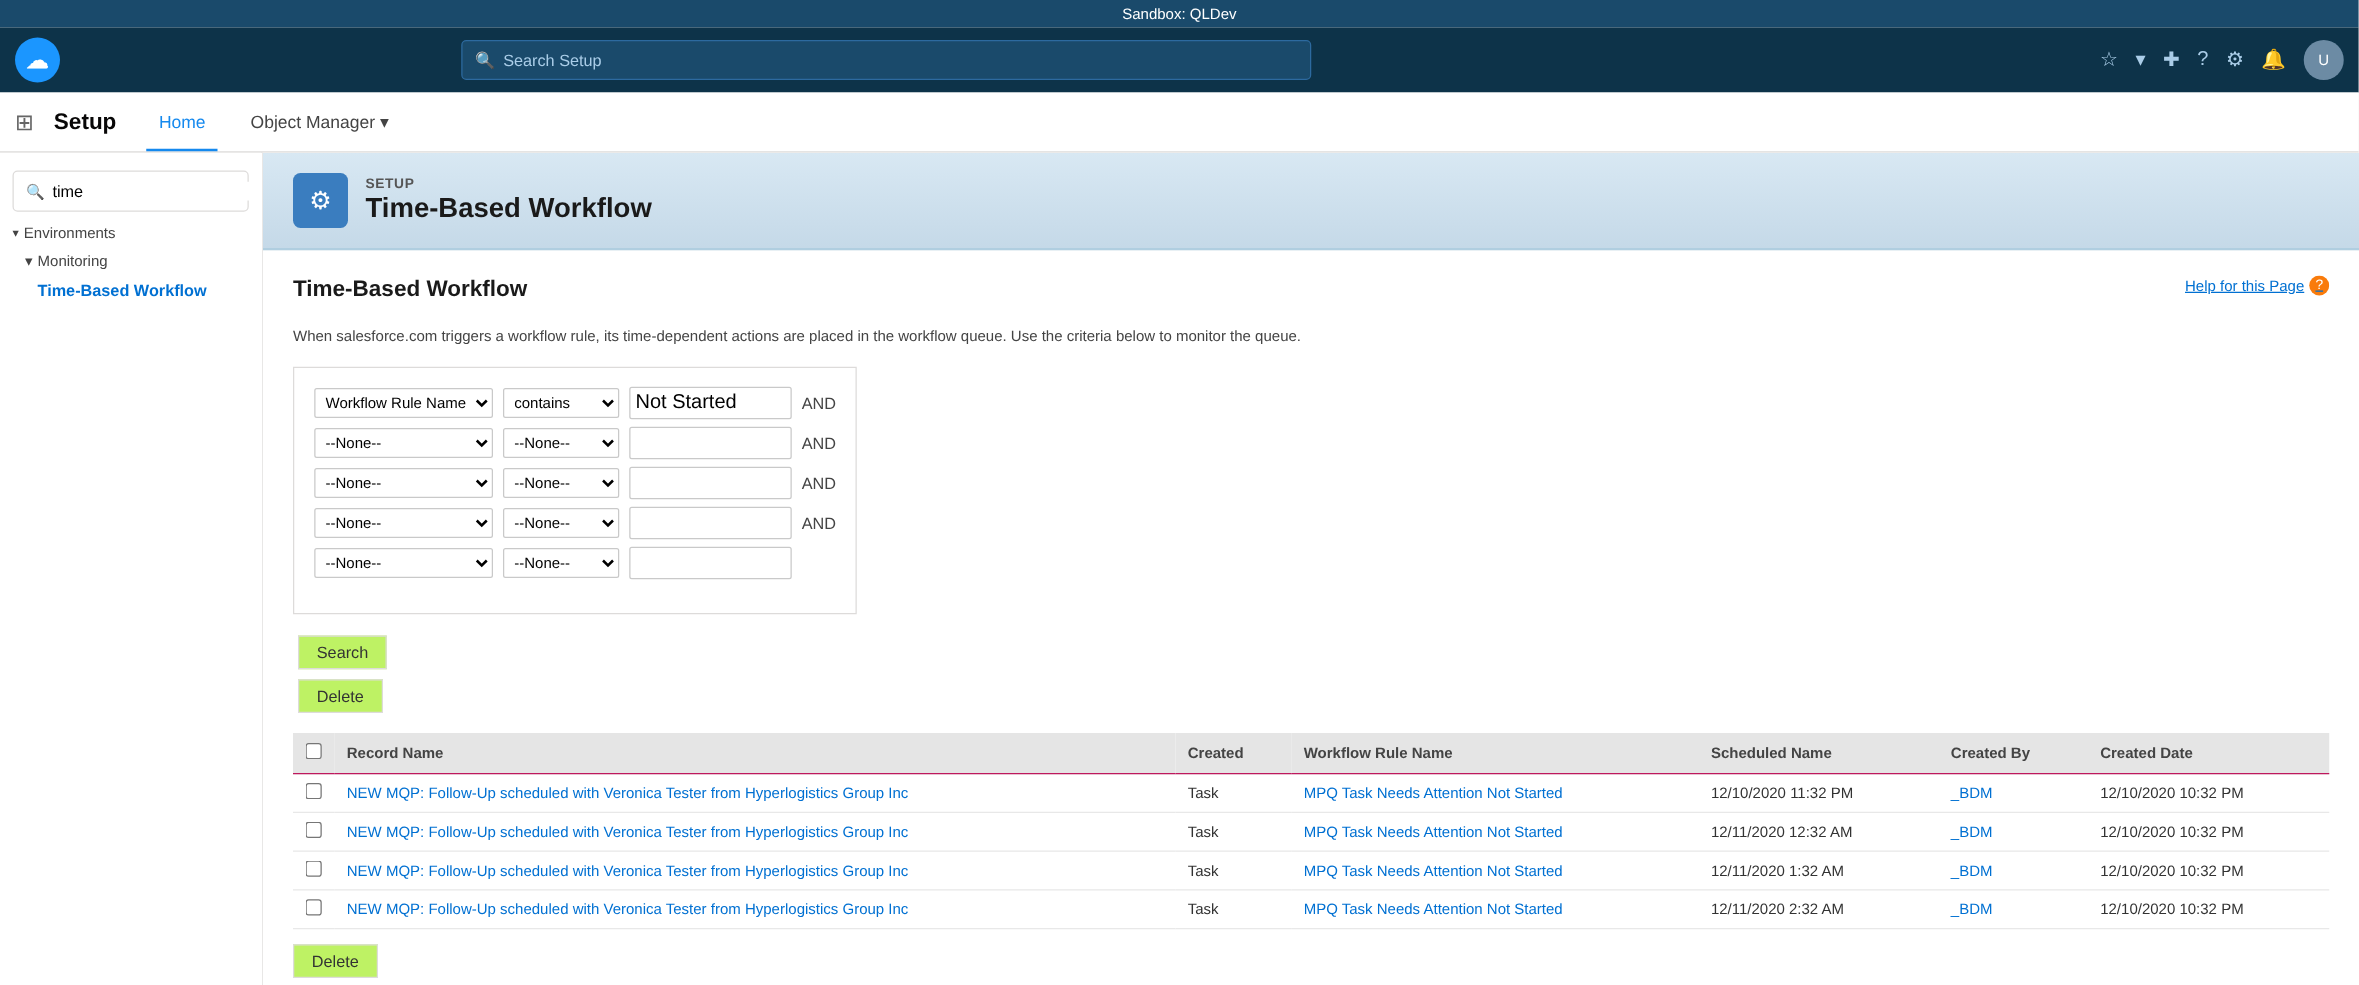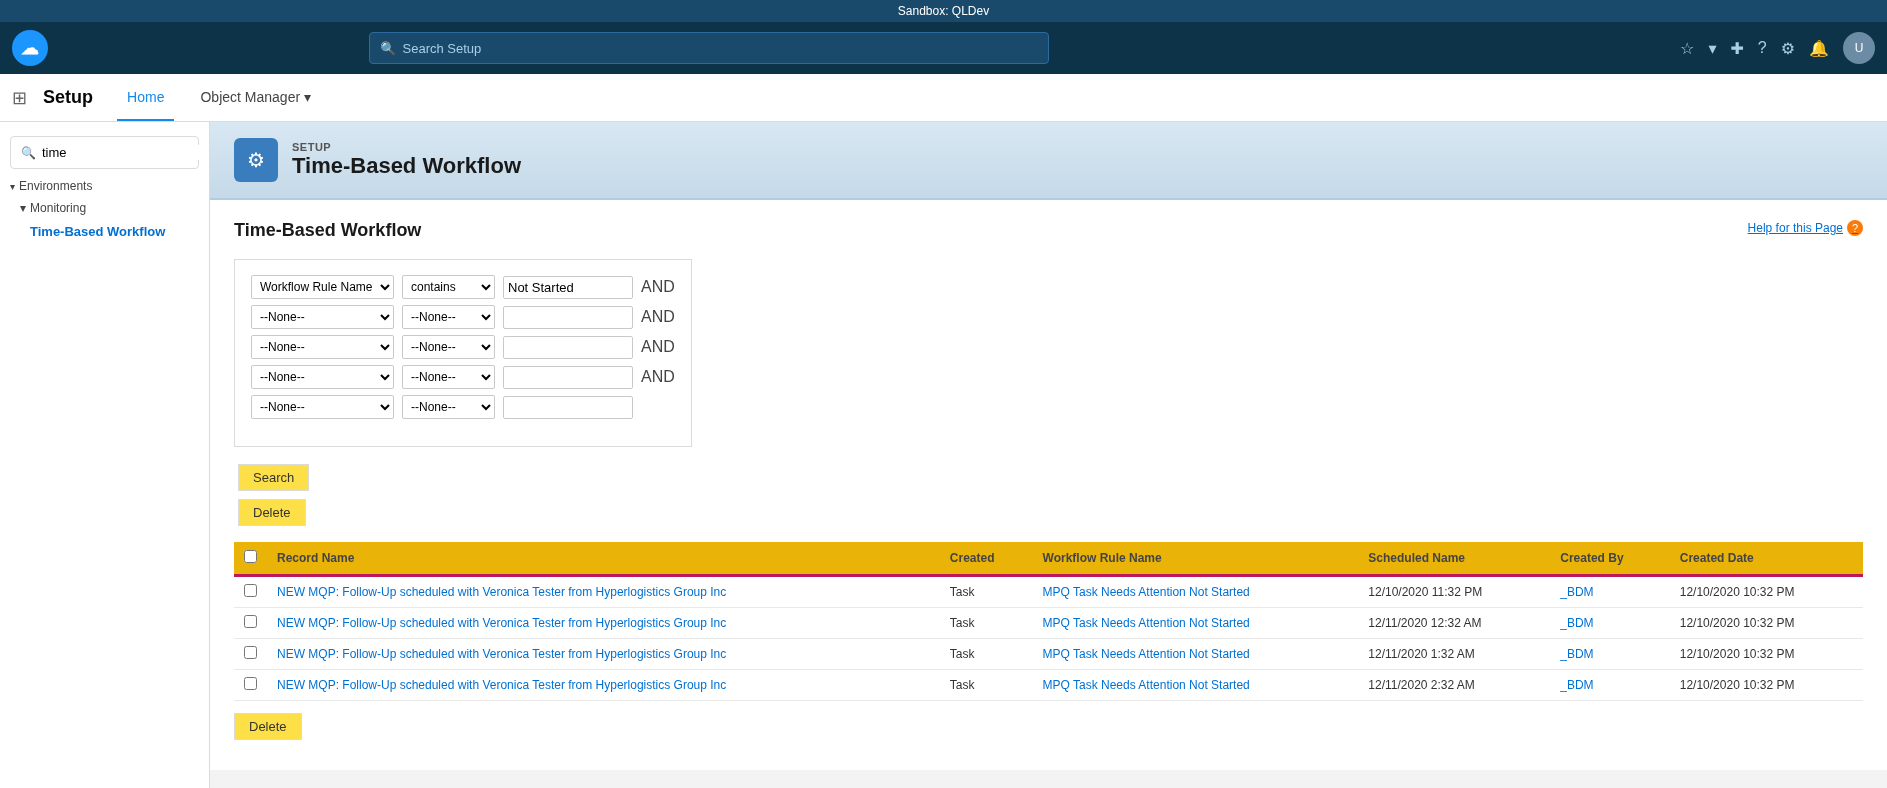--- a/index.html
+++ b/index.html
@@ -173,36 +173,36 @@
     }
 
     
     .filter-table { border-collapse: collapse; margin-bottom: 12px; }
     .filter-table td { padding: 3px 4px; }
     .filter-table select {
       padding: 3px 4px; font-size: 12px; border: 1px solid #c9c9c9;
       border-radius: 2px; background: #fff;
     }
     .filter-table input[type="text"] {
-      padding: 3px 4px; font-size: 13px; border: 1px solid #c9c9c9;
+      padding: 3px 4px; font-size: 16px; border: 1px solid #c9c9c9;
       border-radius: 2px; width: 130px;
     }
-    .and-label { font-size: 16px; color: #444; padding-left: 4px; }
+    .and-label { font-size: 13px; color: #444; padding-left: 4px; }
 
     
     .btn {
       padding: 5px 14px; font-size: 13px; border-radius: 0; cursor: pointer;
-      border: 1px solid #dddbda; background: #fde047; color: #333;
+      border: 1px solid #dddbda; background: #bef264; color: #333;
     }
 
     
     .data-table { width: 100%; border-collapse: collapse; font-size: 12px; }
     .data-table th {
-      background: #eab308;
-      border-bottom: 3px solid #be185d;
+      background: #e5e5e5;
+      border-bottom: 1px solid #be185d;
       padding: 8px 10px;
       text-align: left;
       font-size: 12px; font-weight: 700; color: #444;
       white-space: nowrap;
     }
     .data-table td {
       padding: 7px 10px;
       border-bottom: 1px solid #e8e8e8;
       color: #333;
       vertical-align: middle;
@@ -284,20 +284,21 @@
     <div class="page-body">
 
       <div style="overflow:hidden; margin-bottom:8px;">
         <a href="#" class="help-link">
           <span>Help for this Page</span>
           <span class="help-icon">?</span>
         </a>
         <h2>Time-Based Workflow</h2>
       </div>
 
+      <p class="page-description">When salesforce.com triggers a workflow rule, its time-dependent actions are placed in the workflow queue. Use the criteria below to monitor the queue.</p>
 
       <div style="border:1px solid #dddbda; padding:12px; margin-bottom:14px; display:inline-block;">
         
         <table class="filter-table">
           <tbody>
 
             <tr>
               <td>
                 <select>
                   <option selected="">Workflow Rule Name</option>

